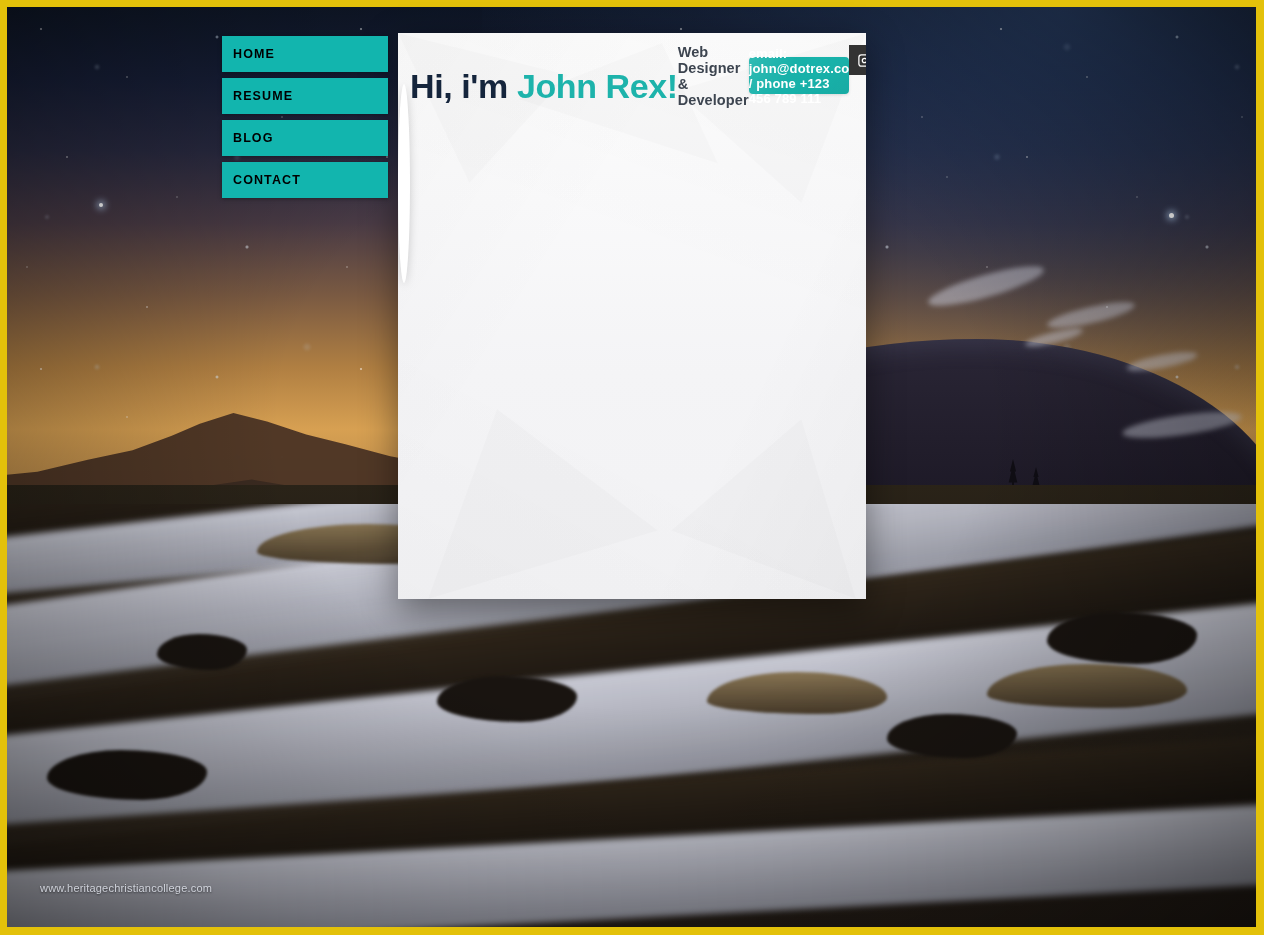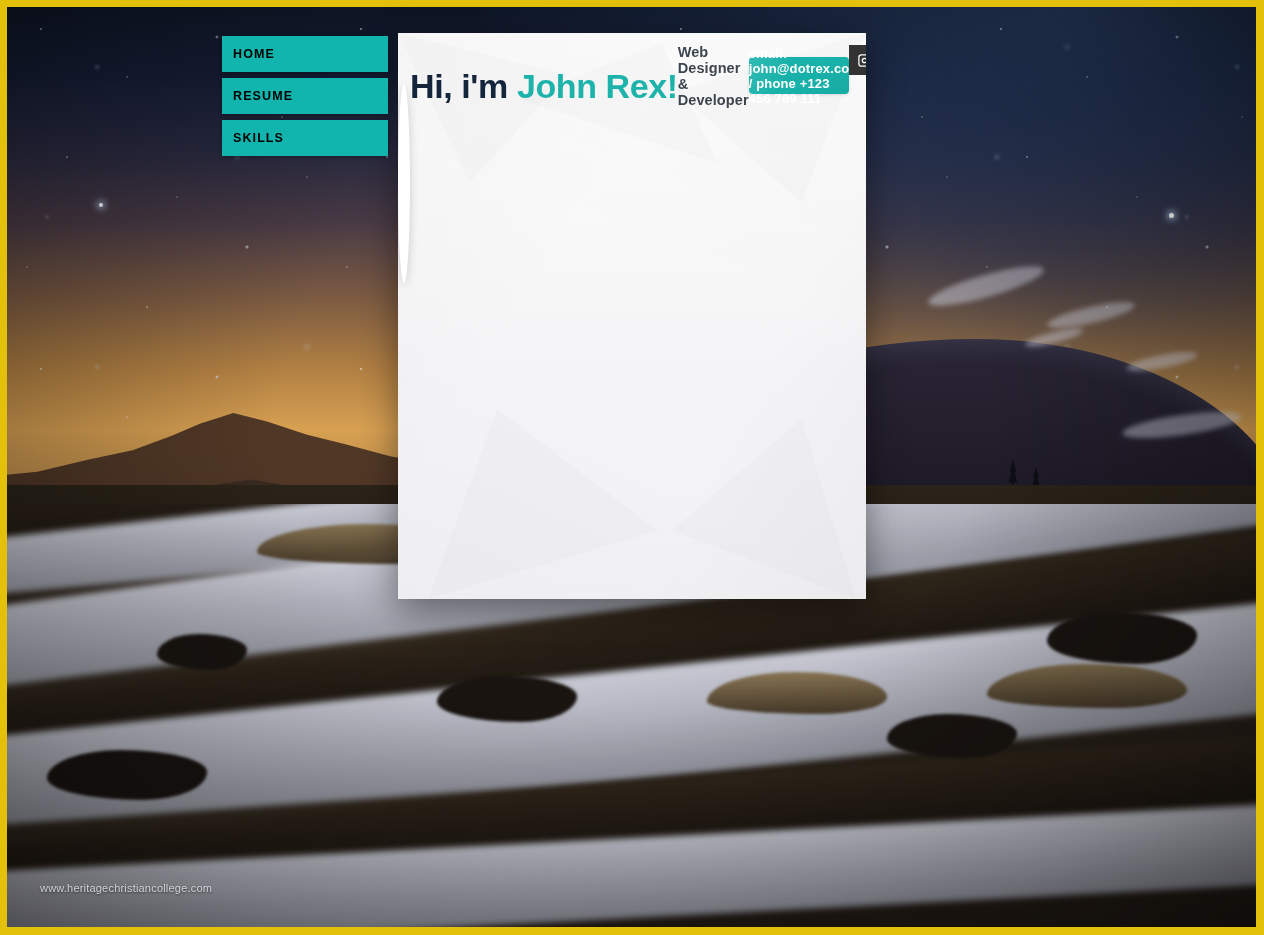--- a/index.html
+++ b/index.html
@@ -439,21 +439,22 @@
     </div>
 
     <div class="vignette"></div>
   </div>
 
   <div id="watermark">www.heritagechristiancollege.com</div>
 
   <nav id="nav">
     <div class="nav-item">HOME</div>
     <div class="nav-item">RESUME</div>
-    <div class="nav-item">SKILLS</div>
+    <div class="nav-item">BLOG</div>
+    <div class="nav-item">CONTACT</div>
   </nav>
 
   <section id="card">
     <div class="card-poly"></div>
     <div class="poly-tri" style="left:0;top:0;width:170px;height:150px;clip-path:polygon(0 0,100% 28%,42% 100%);"></div>
     <div class="poly-tri" style="left:120px;top:10px;width:200px;height:140px;clip-path:polygon(0 40%,72% 0,100% 86%);"></div>
     <div class="poly-tri" style="right:0;top:0;width:190px;height:170px;clip-path:polygon(100% 0,0 34%,66% 100%);"></div>
     <div class="poly-tri" style="left:30px;bottom:0;width:230px;height:190px;clip-path:polygon(0 100%,30% 0,100% 64%);"></div>
     <div class="poly-tri" style="right:10px;bottom:0;width:210px;height:180px;clip-path:polygon(100% 100%,12% 62%,74% 0);"></div>
 

